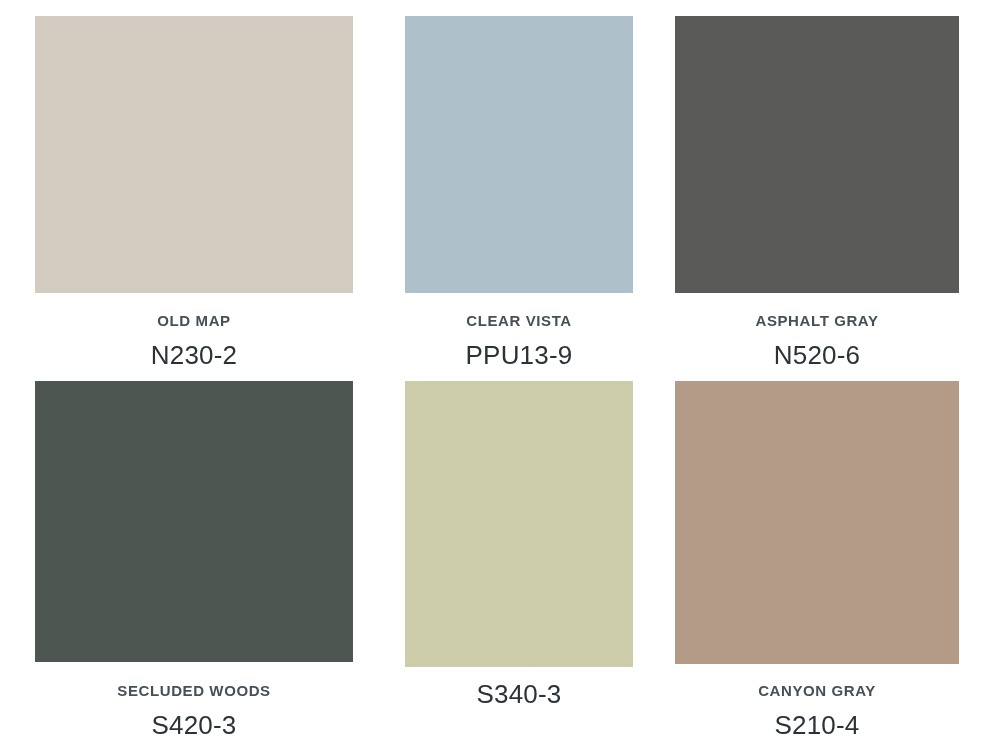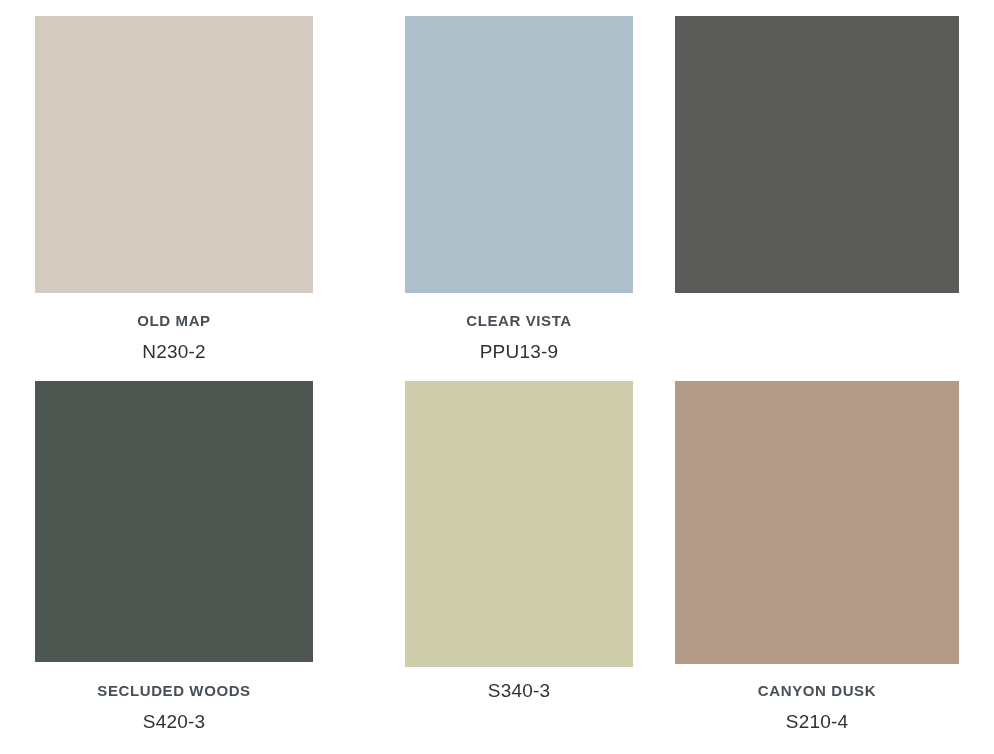--- a/index.html
+++ b/index.html
@@ -45,29 +45,29 @@
     font-size: 15px;
     letter-spacing: 0.6px;
     color: #474f57;
     line-height: 1;
     white-space: nowrap;
   }
 
   .swatch-code {
     display: block;
     font-weight: normal;
-    font-size: 19px;
+    font-size: 26px;
     letter-spacing: 0.2px;
     color: #2c3338;
     line-height: 1;
     white-space: nowrap;
   }
 
   
-  .col-1 { left: 35px;  width: 278px; }
+  .col-1 { left: 35px;  width: 318px; }
   .col-2 { left: 357px; width: 276px; padding-left: 48px; }
   .col-3 { left: 675px; width: 284px; }
 
   
   .row-1 { top: 16px; }
   .row-2 { top: 381px; }
 
   
   .row-1 .swatch-chip { height: 277px; }
   .row-2 .swatch-chip { height: 281px; }
@@ -97,38 +97,42 @@
   <div class="swatch-card row-1 col-2 cell-r1c2">
     <div class="swatch-chip" style="background-color: rgb(174, 192, 201);"></div>
     <div class="swatch-caption">
       <span class="swatch-name" style="color: rgb(71, 79, 87);">CLEAR VISTA</span>
       <span class="swatch-code" style="color: rgb(44, 51, 56);">PPU13-9</span>
     </div>
   </div>
 
   <div class="swatch-card row-1 col-3 cell-r1c3">
     <div class="swatch-chip" style="background-color: rgb(90, 90, 89);"></div>
+    <div class="swatch-caption">
+      <span class="swatch-name" style="color: rgb(71, 79, 87);">ASPHALT GRAY</span>
+      <span class="swatch-code" style="color: rgb(44, 51, 56);">N520-6</span>
+    </div>
   </div>
 
   <div class="swatch-card row-2 col-1 cell-r2c1">
     <div class="swatch-chip" style="background-color: rgb(77, 86, 81);"></div>
     <div class="swatch-caption">
       <span class="swatch-name" style="color: rgb(71, 79, 87);">SECLUDED WOODS</span>
       <span class="swatch-code" style="color: rgb(44, 51, 56);">S420-3</span>
     </div>
   </div>
 
   <div class="swatch-card row-2 col-2 cell-r2c2">
     <div class="swatch-chip" style="background-color: rgb(205, 205, 172);"></div>
     <div class="swatch-caption">
       <span class="swatch-code" style="color: rgb(44, 51, 56);">S340-3</span>
     </div>
   </div>
 
   <div class="swatch-card row-2 col-3 cell-r2c3">
     <div class="swatch-chip" style="background-color: rgb(179, 155, 135);"></div>
     <div class="swatch-caption">
-      <span class="swatch-name" style="color: rgb(71, 79, 87);">CANYON DUSK</span>
+      <span class="swatch-name" style="color: rgb(71, 79, 87);">CANYON GRAY</span>
       <span class="swatch-code" style="color: rgb(44, 51, 56);">S210-4</span>
     </div>
   </div>
 
 </div>
 
 </body></html>

